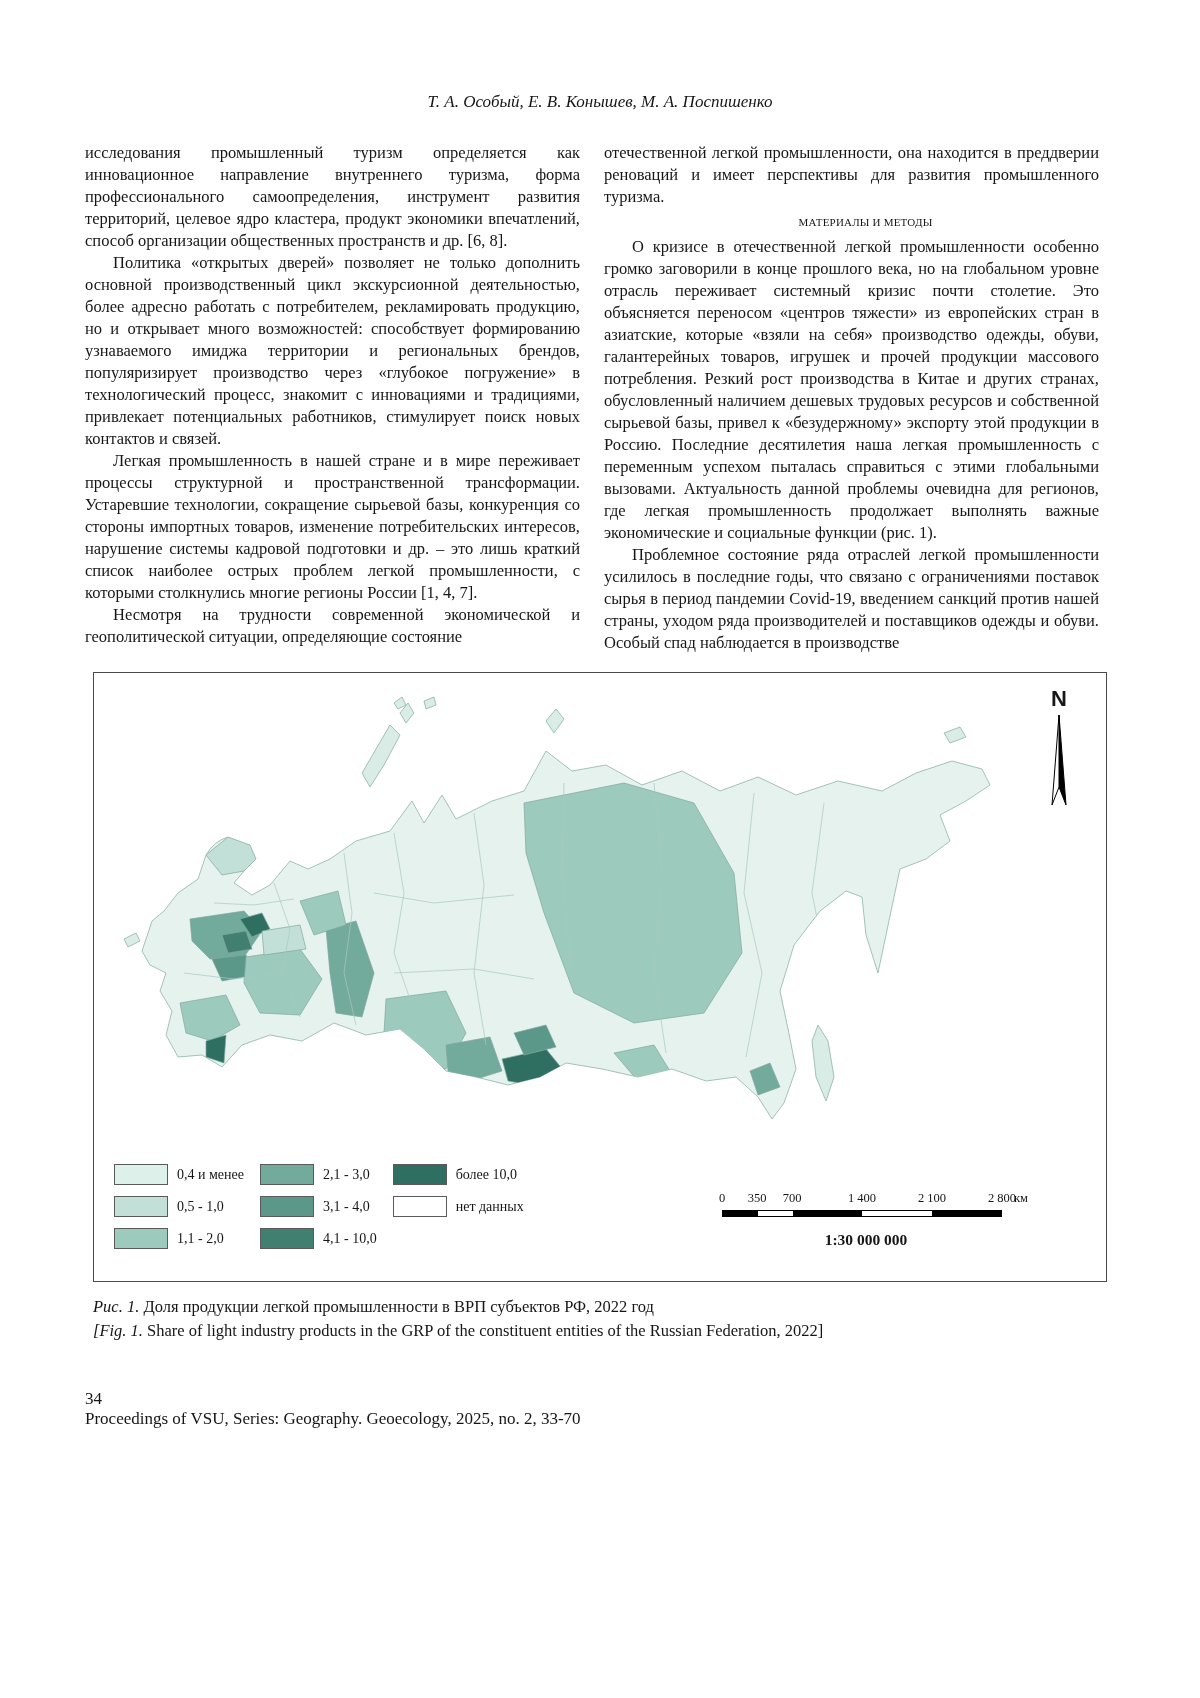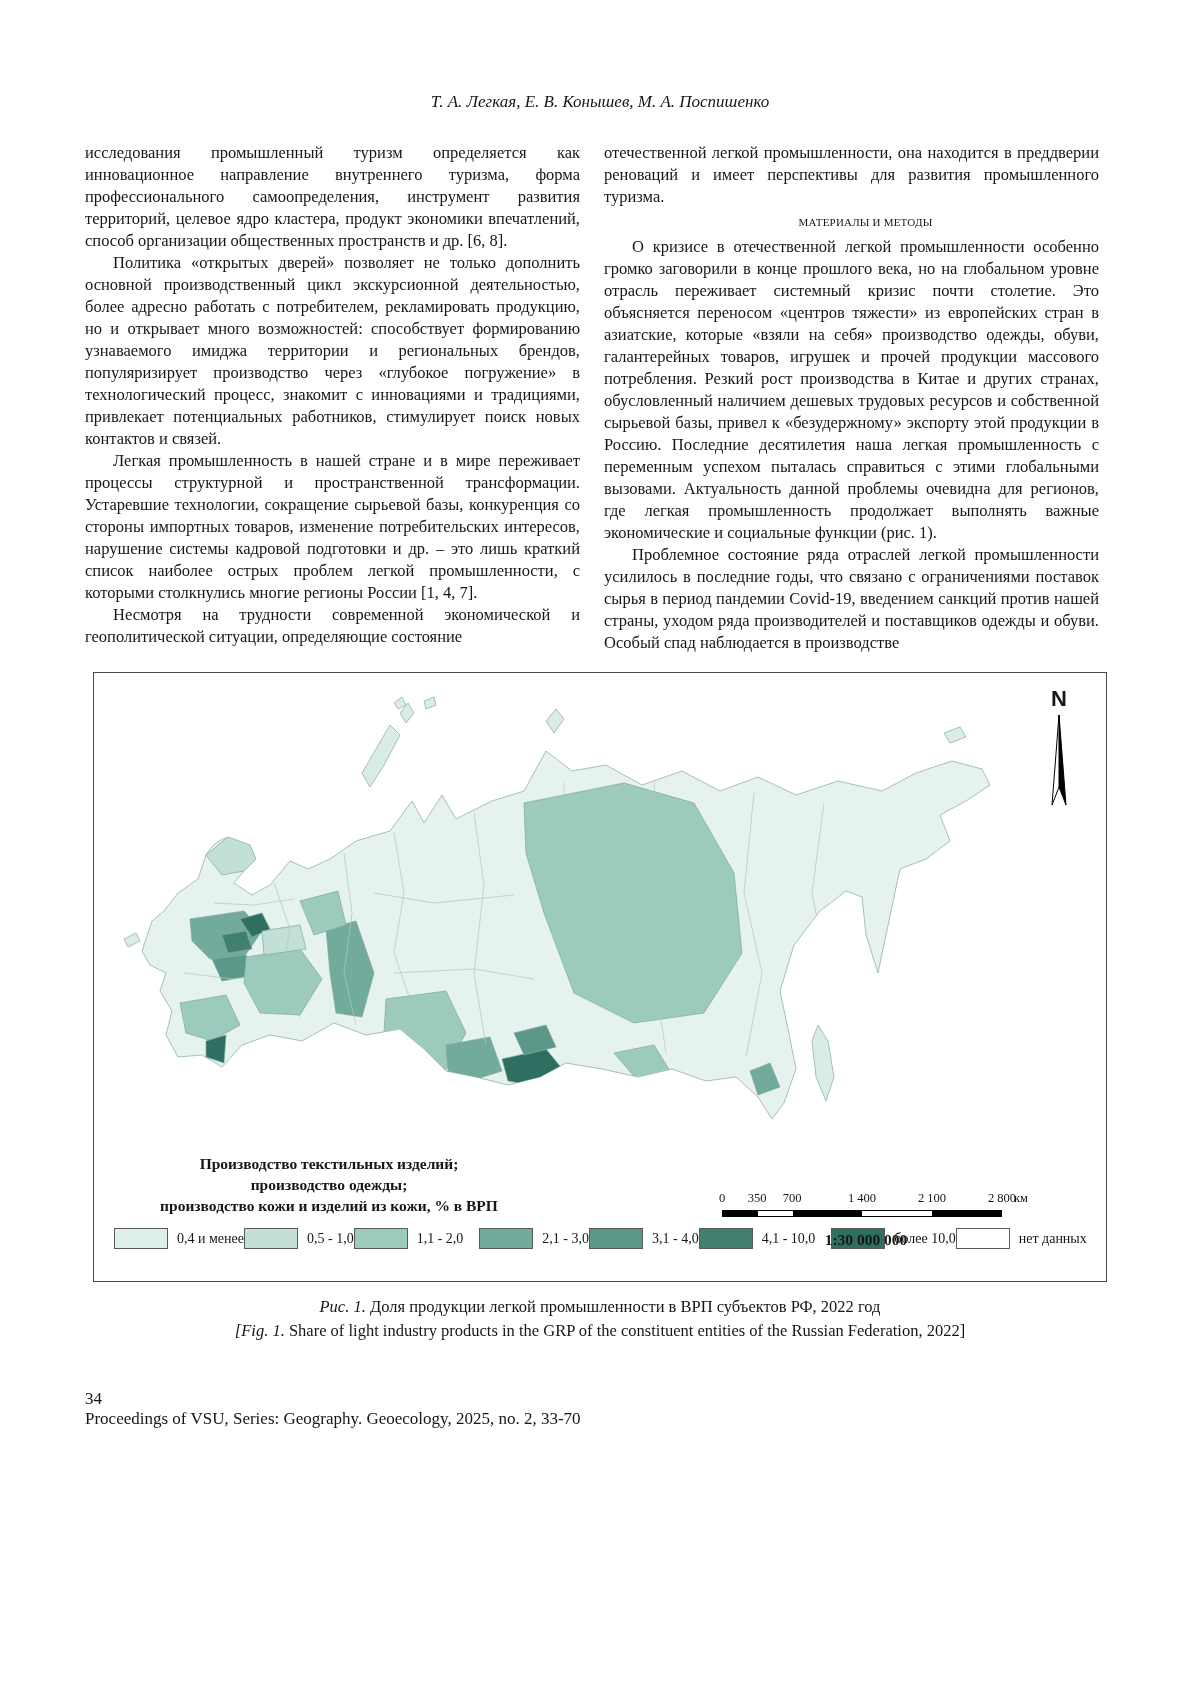--- a/index.html
+++ b/index.html
@@ -37,51 +37,51 @@
   .north {
     position:absolute; right:30px; top:14px; width:34px; text-align:center;
   }
   .north .n-label {
     font-family:"Liberation Sans", sans-serif; font-weight:bold; font-size:22px;
     display:block; line-height:24px;
   }
   .legend { position:absolute; left:20px; bottom:32px; width:430px; }
   .legend-title { font-weight:bold; font-size:15.5px; line-height:21px; text-align:center; }
   .legend-grid { display:flex; gap:16px; margin-top:12px; justify-content:flex-start; }
-  .legend-colx { display:flex; flex-direction:row; }
+  .legend-colx { display:flex; flex-direction:column; gap:11px; }
   .legend-item { display:flex; align-items:center; gap:9px; font-size:14px; white-space:nowrap; }
   .swatch { width:54px; height:21px; border:1px solid #5a5a5a; flex:0 0 auto; background:#fff; }
   .scale-area { position:absolute; right:60px; bottom:26px; width:330px; height:64px; }
   .scalebar { position:relative; width:300px; height:30px; margin-left:6px; }
   .bar {
     position:absolute; left:0; top:19px; width:280px; height:7px;
     border:1px solid #000; display:flex;
   }
   .seg { height:100%; }
   .seg.b { background:#000; } .seg.w { background:#fff; }
   .tick-label {
     position:absolute; top:0; font-size:12.5px; transform:translateX(-50%);
     white-space:nowrap;
   }
   .unit-label { position:absolute; top:0; left:292px; font-size:12.5px; }
   .ratio { text-align:center; font-weight:bold; font-size:15.5px; margin-top:10px; width:300px; }
-  .figcap { text-align:center; font-size:16.5px; line-height:24px; margin-top:13px; }
+  .figcap { text-align:left; font-size:16.5px; line-height:24px; margin-top:13px; }
   .figcap .cap-label { font-style:italic; }
   .footer {
     width:1030px; margin:46px auto 0; display:flex; justify-content:space-between;
     font-size:17px;
     flex-direction:column;
   }
 </style>
 </head>
 <body>
 
 <div class="page">
 
-  <div class="running-head">Т. А. Легкая, Е. В. Конышев, М. А. Поспишенко</div>
+  <div class="running-head">Т. А. Особый, Е. В. Конышев, М. А. Поспишенко</div>
 
   <div class="columns">
     <div class="col">
       <p class="cont">исследования промышленный туризм определяется как инновационное направление внутреннего туризма, форма профессионального самоопределения, инструмент развития территорий, целевое ядро кластера, продукт экономики впечатлений, способ организации общественных пространств и др. [6, 8].</p>
       <p>Политика «открытых дверей» позволяет не только дополнить основной производственный цикл экскурсионной деятельностью, более адресно работать с потребителем, рекламировать продукцию, но и открывает много возможностей: способствует формированию узнаваемого имиджа территории и региональных брендов, популяризирует производство через «глубокое погружение» в технологический процесс, знакомит с инновациями и традициями, привлекает потенциальных работников, стимулирует поиск новых контактов и связей.</p>
       <p>Легкая промышленность в нашей стране и в мире переживает процессы структурной и пространственной трансформации. Устаревшие технологии, сокращение сырьевой базы, конкуренция со стороны импортных товаров, изменение потребительских интересов, нарушение системы кадровой подготовки и др. – это лишь краткий список наиболее острых проблем легкой промышленности, с которыми столкнулись многие регионы России [1, 4, 7].</p>
       <p>Несмотря на трудности современной экономической и геополитической ситуации, определяющие состояние</p>
     </div>
     <div class="col">
       <p class="cont">отечественной легкой промышленности, она находится в преддверии реноваций и имеет перспективы для развития промышленного туризма.</p>
@@ -153,25 +153,20 @@
 
       <div class="north">
         <span class="n-label">N</span>
         <svg width="20" height="100" viewBox="0 0 20 100">
           <polygon points="10,4 17,94 10,76" fill="#000" stroke="#000" stroke-width="1"></polygon>
           <polygon points="10,4 3,94 10,76" fill="#fff" stroke="#000" stroke-width="1"></polygon>
         </svg>
       </div>
 
       <div class="legend">
-        <div class="legend-title">
-          <div>Производство текстильных изделий;</div>
-          <div>производство одежды;</div>
-          <div>производство кожи и изделий из кожи, % в ВРП</div>
-        </div>
         <div class="legend-grid">
           <div class="legend-colx">
             <div class="legend-item">
               <span class="swatch" style="background: rgb(222, 240, 234);"></span>
               <span>0,4 и менее</span>
             </div>
             <div class="legend-item">
               <span class="swatch" style="background: rgb(194, 224, 215);"></span>
               <span>0,5 - 1,0</span>
             </div>

